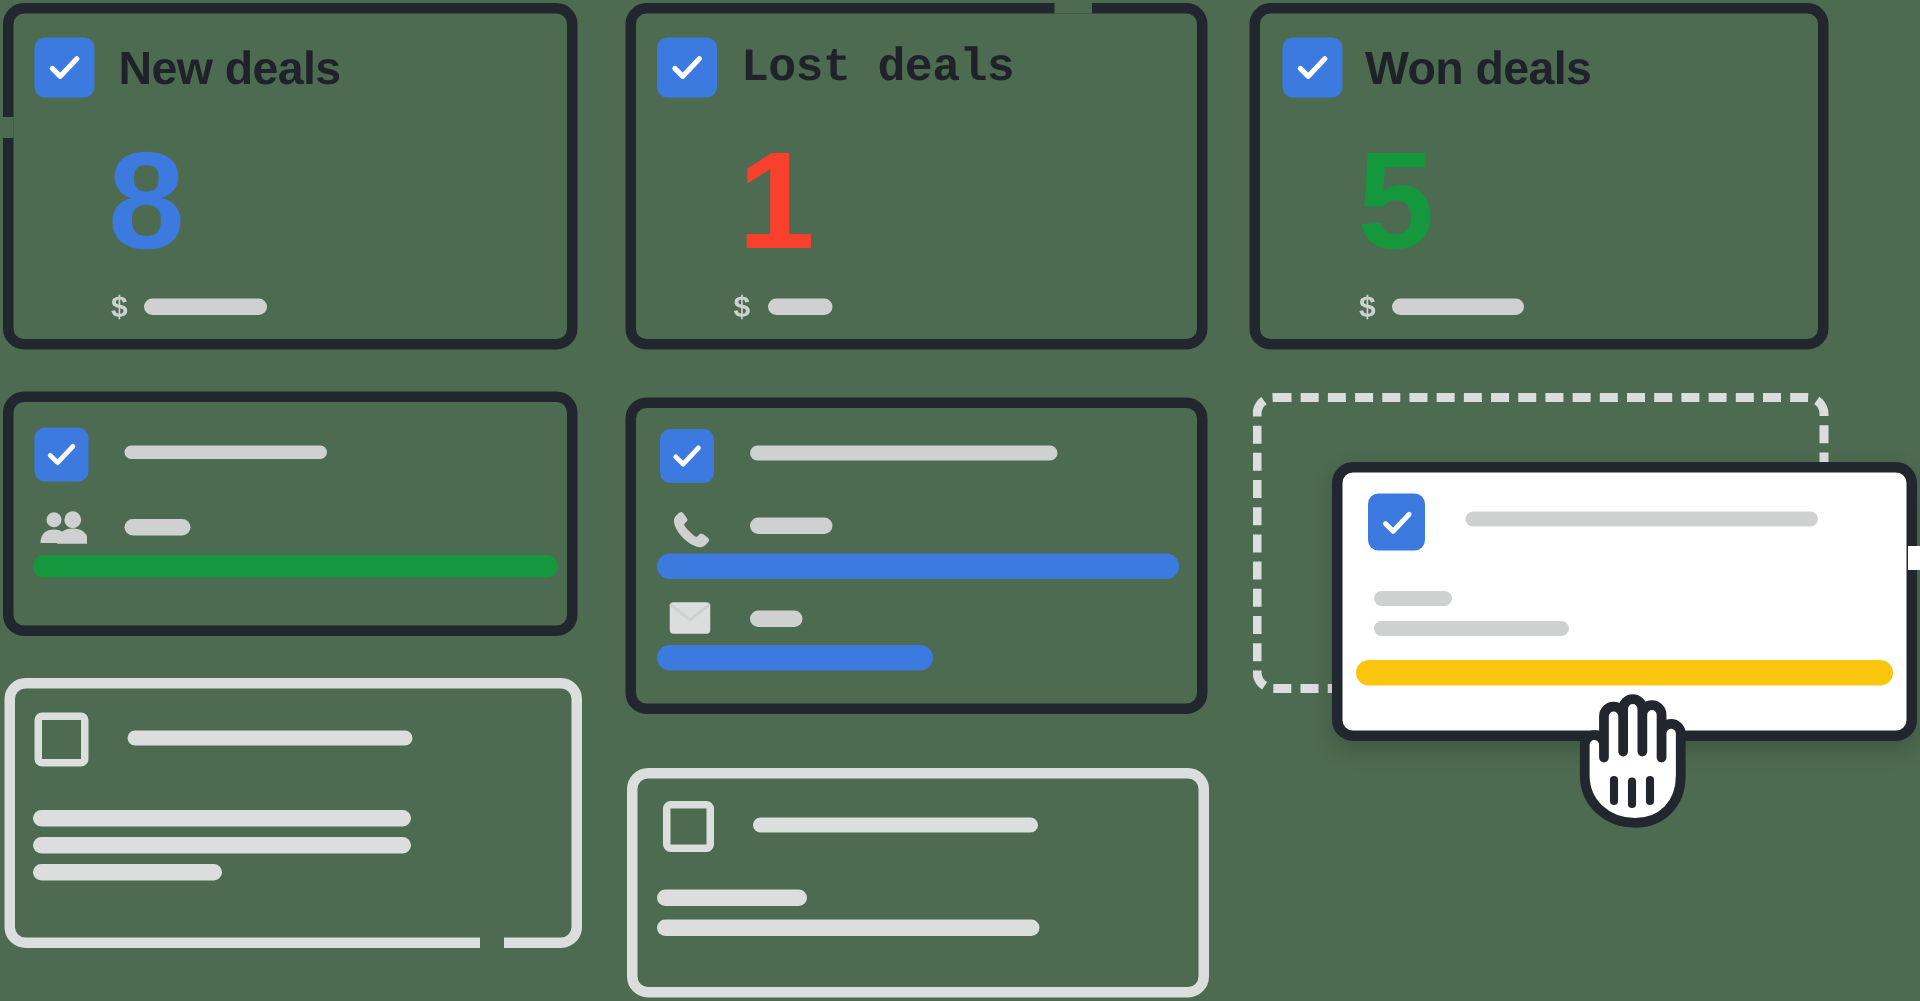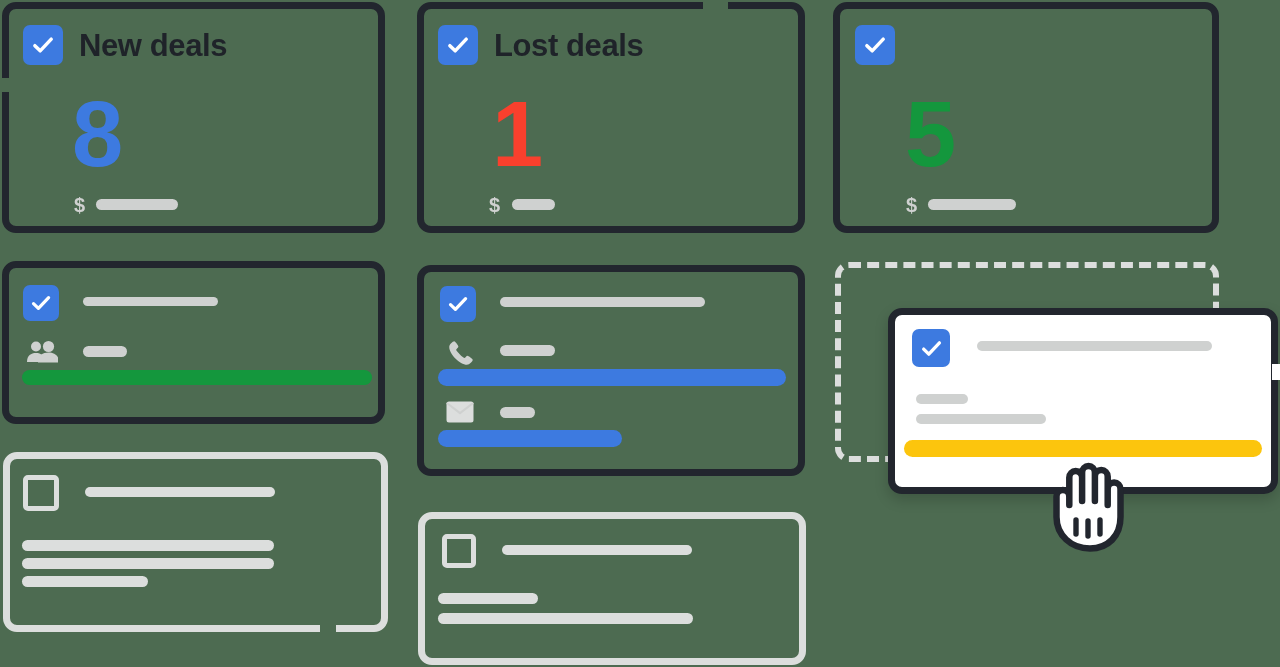--- a/index.html
+++ b/index.html
@@ -141,32 +141,33 @@
   <div class="bar" style="left:96px; top:199px; width:82px; height:11px;"></div>
 
   <div class="card" style="left:417px; top:2px; width:388px; height:231px;">
   </div>
   <div class="notch" style="left:703px; top:0px; width:25px; height:9px;"></div>
   <div class="cb" style="left:438px; top:25px; width:40px; height:40px;">
     <svg width="26" height="26" viewBox="0 0 24 24">
       <path d="M4.5 12.6 L9.4 17.4 L19.6 6.6" fill="none" stroke="#ffffff" stroke-width="3.2" stroke-linecap="round" stroke-linejoin="round"></path>
     </svg>
   </div>
-  <div class="title" style="left:494px; top:28px;">Lost deals</div>
+  <div class="title" style="left:494px; top:28px;font-family:Liberation Mono, monospace;">Lost deals</div>
   <div class="metric" style="left:492px; top:88px; color:#f9402d;">1</div>
   <div class="dollar" style="left:489px; top:195px;">$</div>
   <div class="bar" style="left:512px; top:199px; width:43px; height:11px;"></div>
 
   <div class="card" style="left:833px; top:2px; width:386px; height:231px;">
   </div>
   <div class="cb" style="left:855px; top:25px; width:40px; height:40px;">
     <svg width="26" height="26" viewBox="0 0 24 24">
       <path d="M4.5 12.6 L9.4 17.4 L19.6 6.6" fill="none" stroke="#ffffff" stroke-width="3.2" stroke-linecap="round" stroke-linejoin="round"></path>
     </svg>
   </div>
+  <div class="title" style="left:910px; top:28px;">Won deals</div>
   <div class="metric" style="left:905px; top:88px; color:#14973d;">5</div>
   <div class="dollar" style="left:906px; top:195px;">$</div>
   <div class="bar" style="left:928px; top:199px; width:88px; height:11px;"></div>
 
   <div class="card" style="left:2px; top:261px; width:383px; height:163px;">
   </div>
   <div class="cb" style="left:23px; top:285px; width:36px; height:36px;">
     <svg width="24" height="24" viewBox="0 0 24 24">
       <path d="M4.5 12.6 L9.4 17.4 L19.6 6.6" fill="none" stroke="#ffffff" stroke-width="3.2" stroke-linecap="round" stroke-linejoin="round"></path>
     </svg>

